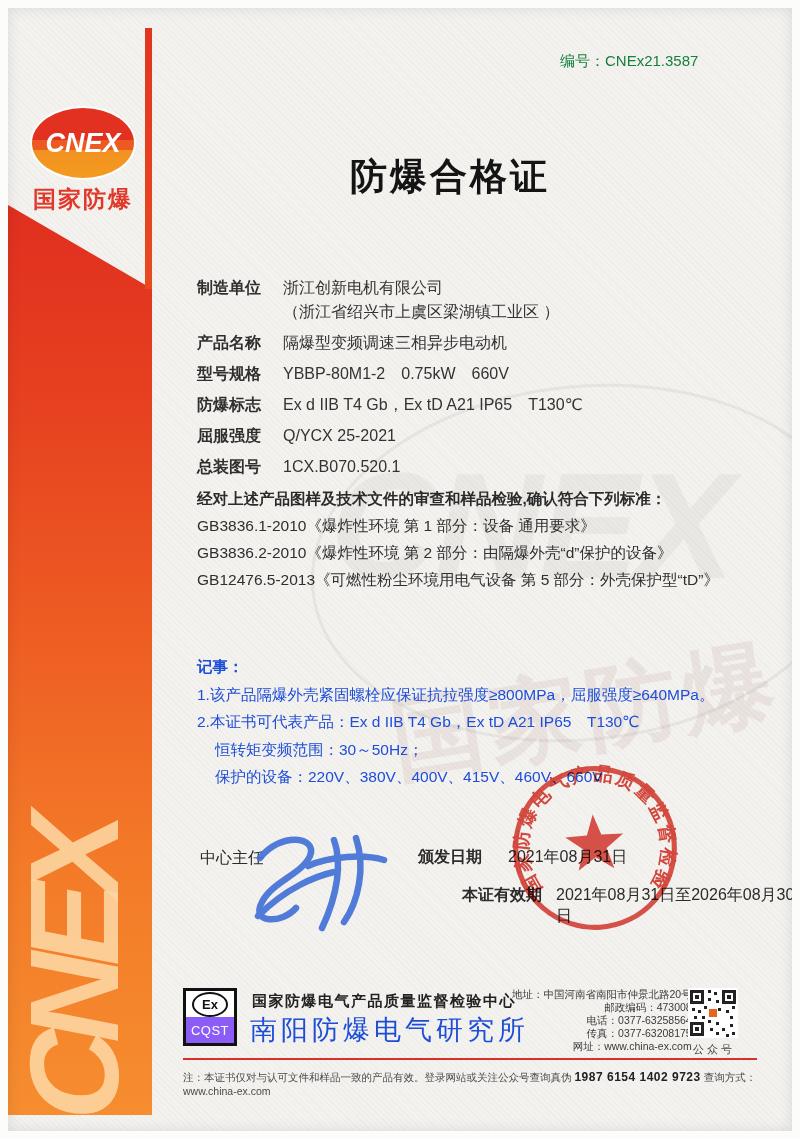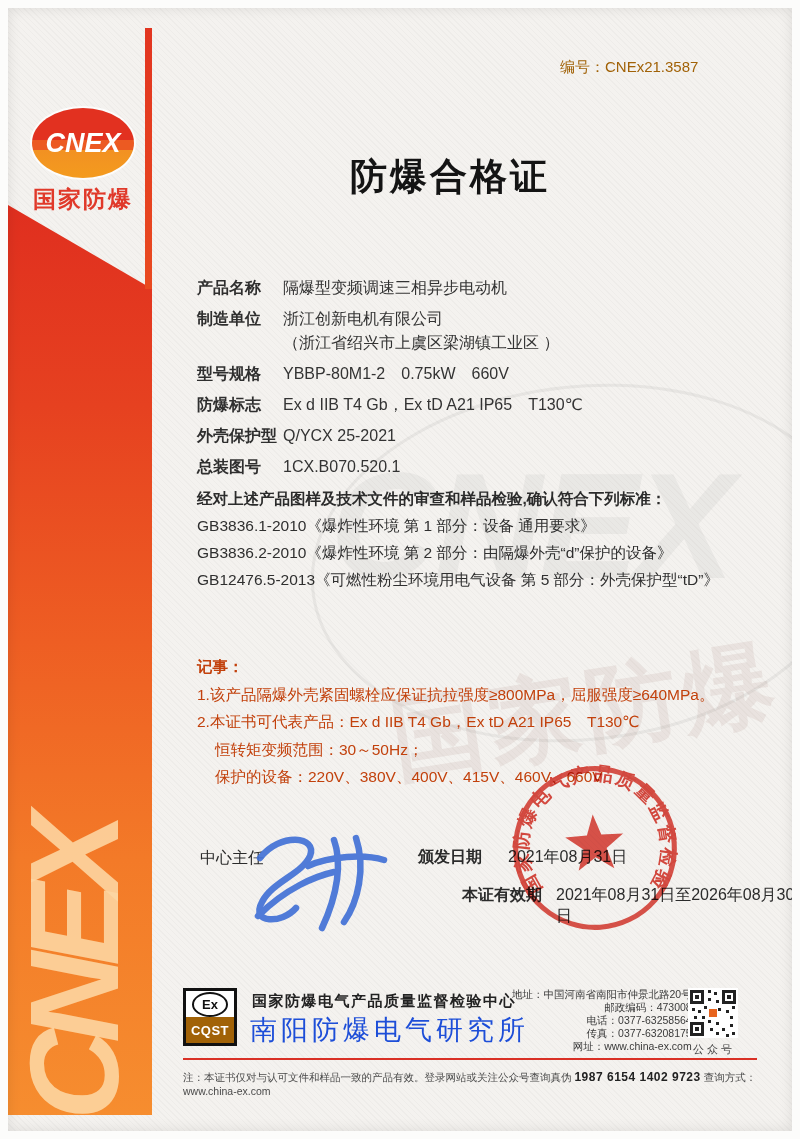--- a/index.html
+++ b/index.html
@@ -34,38 +34,38 @@
 
   
   .ghost-ellipse{position:absolute;left:310px;top:385px;width:540px;height:350px;border-radius:50%;
         border:3px solid rgba(120,120,120,.10);transform:rotate(-6deg);z-index:2;}
   .ghost-brand{position:absolute;left:330px;top:440px;font-size:150px;font-weight:bold;font-style:italic;
         color:rgba(120,120,120,.08);letter-spacing:-4px;z-index:2;}
   .ghost-caption{position:absolute;left:390px;top:650px;font-size:92px;font-weight:bold;
         color:rgba(165,125,118,.13);letter-spacing:6px;transform:rotate(-9deg);z-index:2;}
 
   
-  .cert-no{position:absolute;left:560px;top:58px;font-size:15px;color:#a16207;z-index:8;}
+  .cert-no{position:absolute;left:560px;top:52px;font-size:15px;color:#15803d;z-index:8;}
   .title{position:absolute;left:350px;top:152px;margin:0;font-size:37px;font-weight:bold;
         letter-spacing:3px;color:#141414;z-index:8;}
 
   
   .fields{position:absolute;left:197px;top:276px;width:565px;z-index:8;}
   .frow{display:flex;margin-bottom:7px;}
   .flabel{width:86px;flex:none;font-size:16px;line-height:24px;color:#2f2f2f;font-weight:bold;}
   .fval{font-size:16px;line-height:24px;color:#333;}
 
   
   .standards{position:absolute;left:197px;top:485px;width:575px;z-index:8;
         font-size:15.5px;line-height:27px;color:#2f2f2f;}
   .standards .intro{font-weight:bold;color:#2b2b2b;}
 
   
   .notes{position:absolute;left:197px;top:653px;width:575px;z-index:8;
-        font-size:15.5px;line-height:27.5px;color:#c2410c;}
+        font-size:15.5px;line-height:27.5px;color:#1d4ed8;}
   .notes .nt{font-weight:bold;}
   .notes .indent{padding-left:18px;}
 
   
   .sign-label{position:absolute;left:200px;top:848px;font-size:16px;color:#2b2b2b;z-index:8;}
   .signature{position:absolute;left:238px;top:828px;z-index:12;}
   .date-row1,.date-row2{position:absolute;left:418px;font-size:16px;color:#2b2b2b;z-index:8;display:flex;}
   .date-row1{top:847px;}
   .date-row2{top:885px;}
   .date-label{width:90px;flex:none;font-weight:bold;}
@@ -75,22 +75,22 @@
   
   .stamp{position:absolute;left:478px;top:731px;width:234px;height:234px;z-index:14;
         mix-blend-mode:multiply;opacity:.88;transform:rotate(-4deg);}
 
   
   .ex-logo{position:absolute;left:183px;top:988px;width:54px;height:58px;border:3px solid #111;
         background:#fff;z-index:8;box-sizing:border-box;}
   .ex-top{height:26px;display:flex;align-items:center;justify-content:center;}
   .ex-oval{border:2px solid #111;border-radius:50%;width:32px;height:21px;display:flex;align-items:center;
         justify-content:center;font-size:13px;font-weight:bold;color:#111;}
-  .ex-bottom{height:26px;background:#a16207;color:#fff;display:flex;align-items:center;justify-content:center;
-        font-size:13px;font-weight:bold;letter-spacing:.5px;}
+  .ex-bottom{height:26px;background:#8b5cf6;color:#fff;display:flex;align-items:center;justify-content:center;
+        font-size:13px;font-weight:normal;letter-spacing:.5px;}
   .org1{position:absolute;left:252px;top:992px;font-size:15px;letter-spacing:1.5px;color:#222;
         font-weight:bold;z-index:8;}
   .org2{position:absolute;left:250px;top:1012px;font-size:27px;letter-spacing:4px;color:#1d4ed8;z-index:8;}
   .contact{position:absolute;left:512px;top:988px;font-size:10.5px;line-height:13px;color:#3a3a3a;z-index:8;text-align:right;}
   .qr{position:absolute;left:688px;top:988px;width:50px;height:50px;z-index:8;}
   .qr-caption{position:absolute;left:686px;top:1042px;width:56px;text-align:center;font-size:11px;
         letter-spacing:3px;color:#444;z-index:8;}
   .red-rule{position:absolute;left:183px;top:1058px;width:574px;height:2px;background:#d93025;z-index:8;}
   .note-line{position:absolute;left:183px;top:1070px;width:590px;font-size:10.5px;color:#4a4a4a;z-index:8;}
   .note-line b{font-size:12px;color:#222;letter-spacing:.5px;}
@@ -115,40 +115,40 @@
       <span>CNEX</span>
     </div>
     <div class="logo-caption">国家防爆</div>
   </div>
 
   <div class="cert-no"><span>编号：</span><span>CNEx21.3587</span></div>
   <h1 class="title">防爆合格证</h1>
 
   <div class="fields">
     <div class="frow">
-      <div class="flabel">产品名称</div>
-      <div class="fval">隔爆型变频调速三相异步电动机</div>
-    </div>
-    <div class="frow">
       <div class="flabel">制造单位</div>
       <div class="fval">
         <div>浙江创新电机有限公司</div>
         <div>（浙江省绍兴市上虞区梁湖镇工业区 ）</div>
       </div>
     </div>
     <div class="frow">
+      <div class="flabel">产品名称</div>
+      <div class="fval">隔爆型变频调速三相异步电动机</div>
+    </div>
+    <div class="frow">
       <div class="flabel">型号规格</div>
       <div class="fval">YBBP-80M1-2　0.75kW　660V</div>
     </div>
     <div class="frow">
       <div class="flabel">防爆标志</div>
       <div class="fval">Ex d IIB T4 Gb，Ex tD A21 IP65　T130℃</div>
     </div>
     <div class="frow">
-      <div class="flabel">外壳保护型</div>
+      <div class="flabel">屈服强度</div>
       <div class="fval">Q/YCX 25-2021</div>
     </div>
     <div class="frow">
       <div class="flabel">总装图号</div>
       <div class="fval">1CX.B070.520.1</div>
     </div>
   </div>
 
   <div class="standards">
     <div class="intro">经对上述产品图样及技术文件的审查和样品检验,确认符合下列标准：</div>

